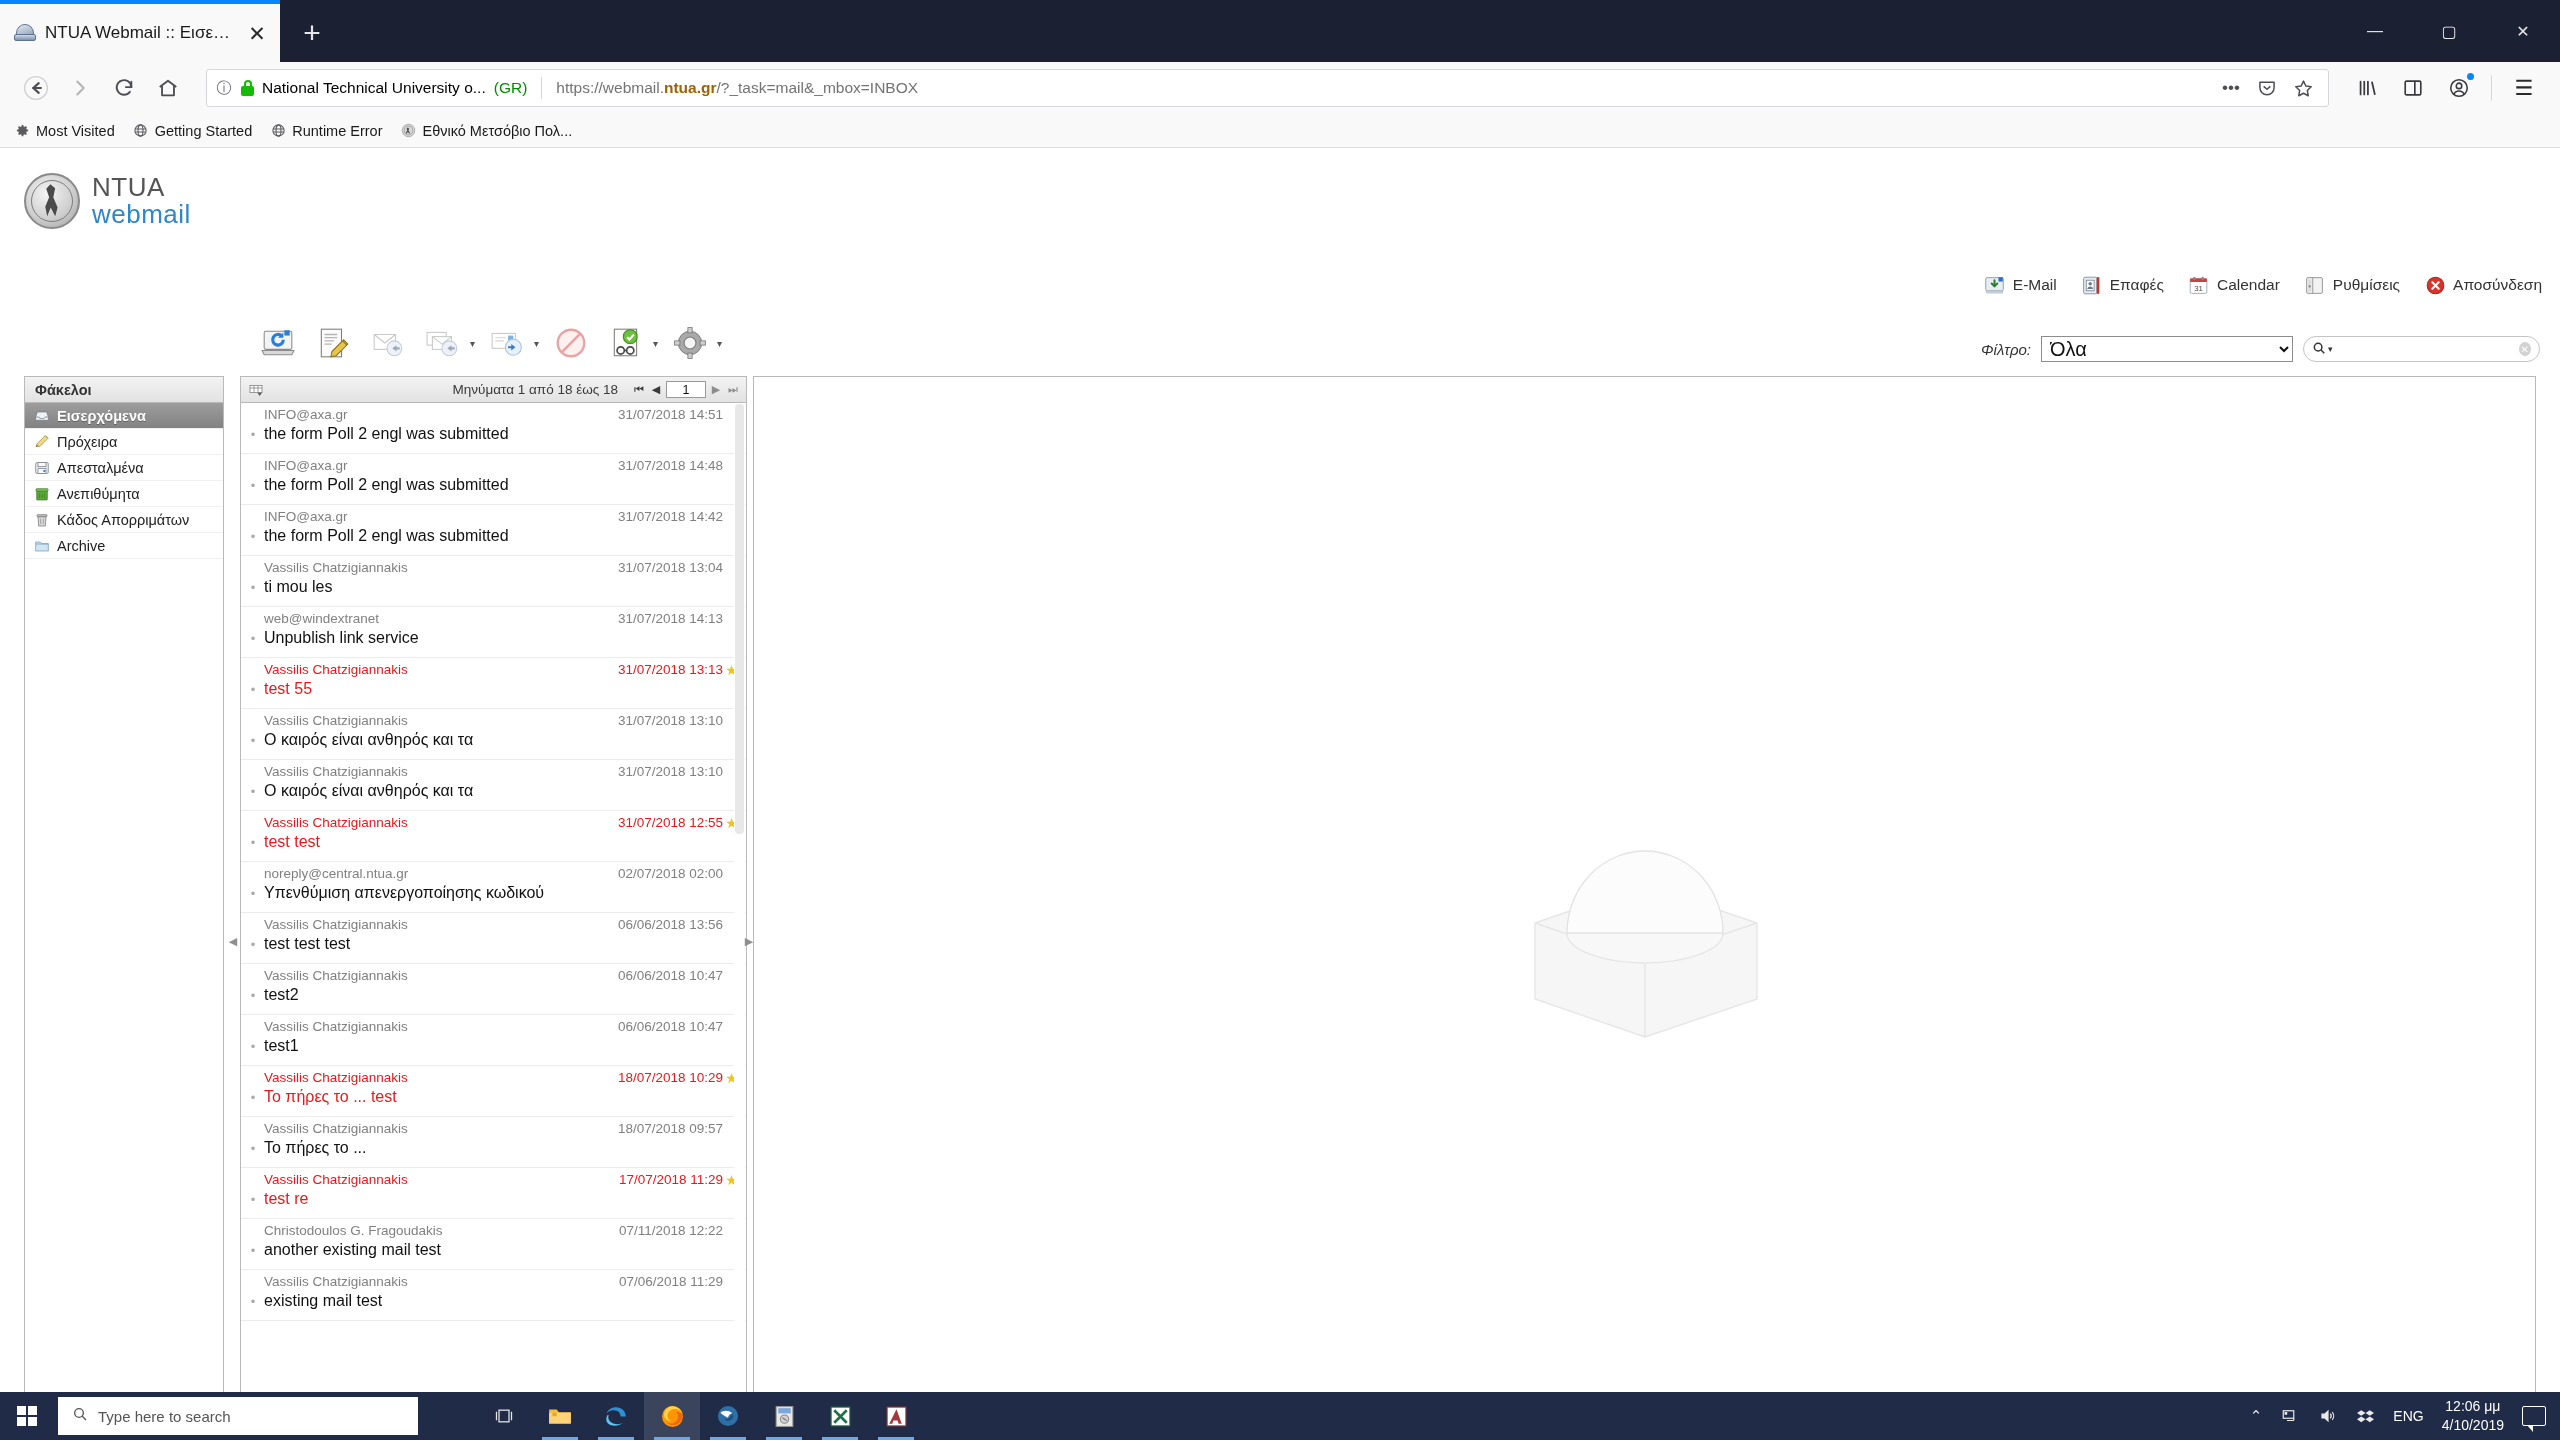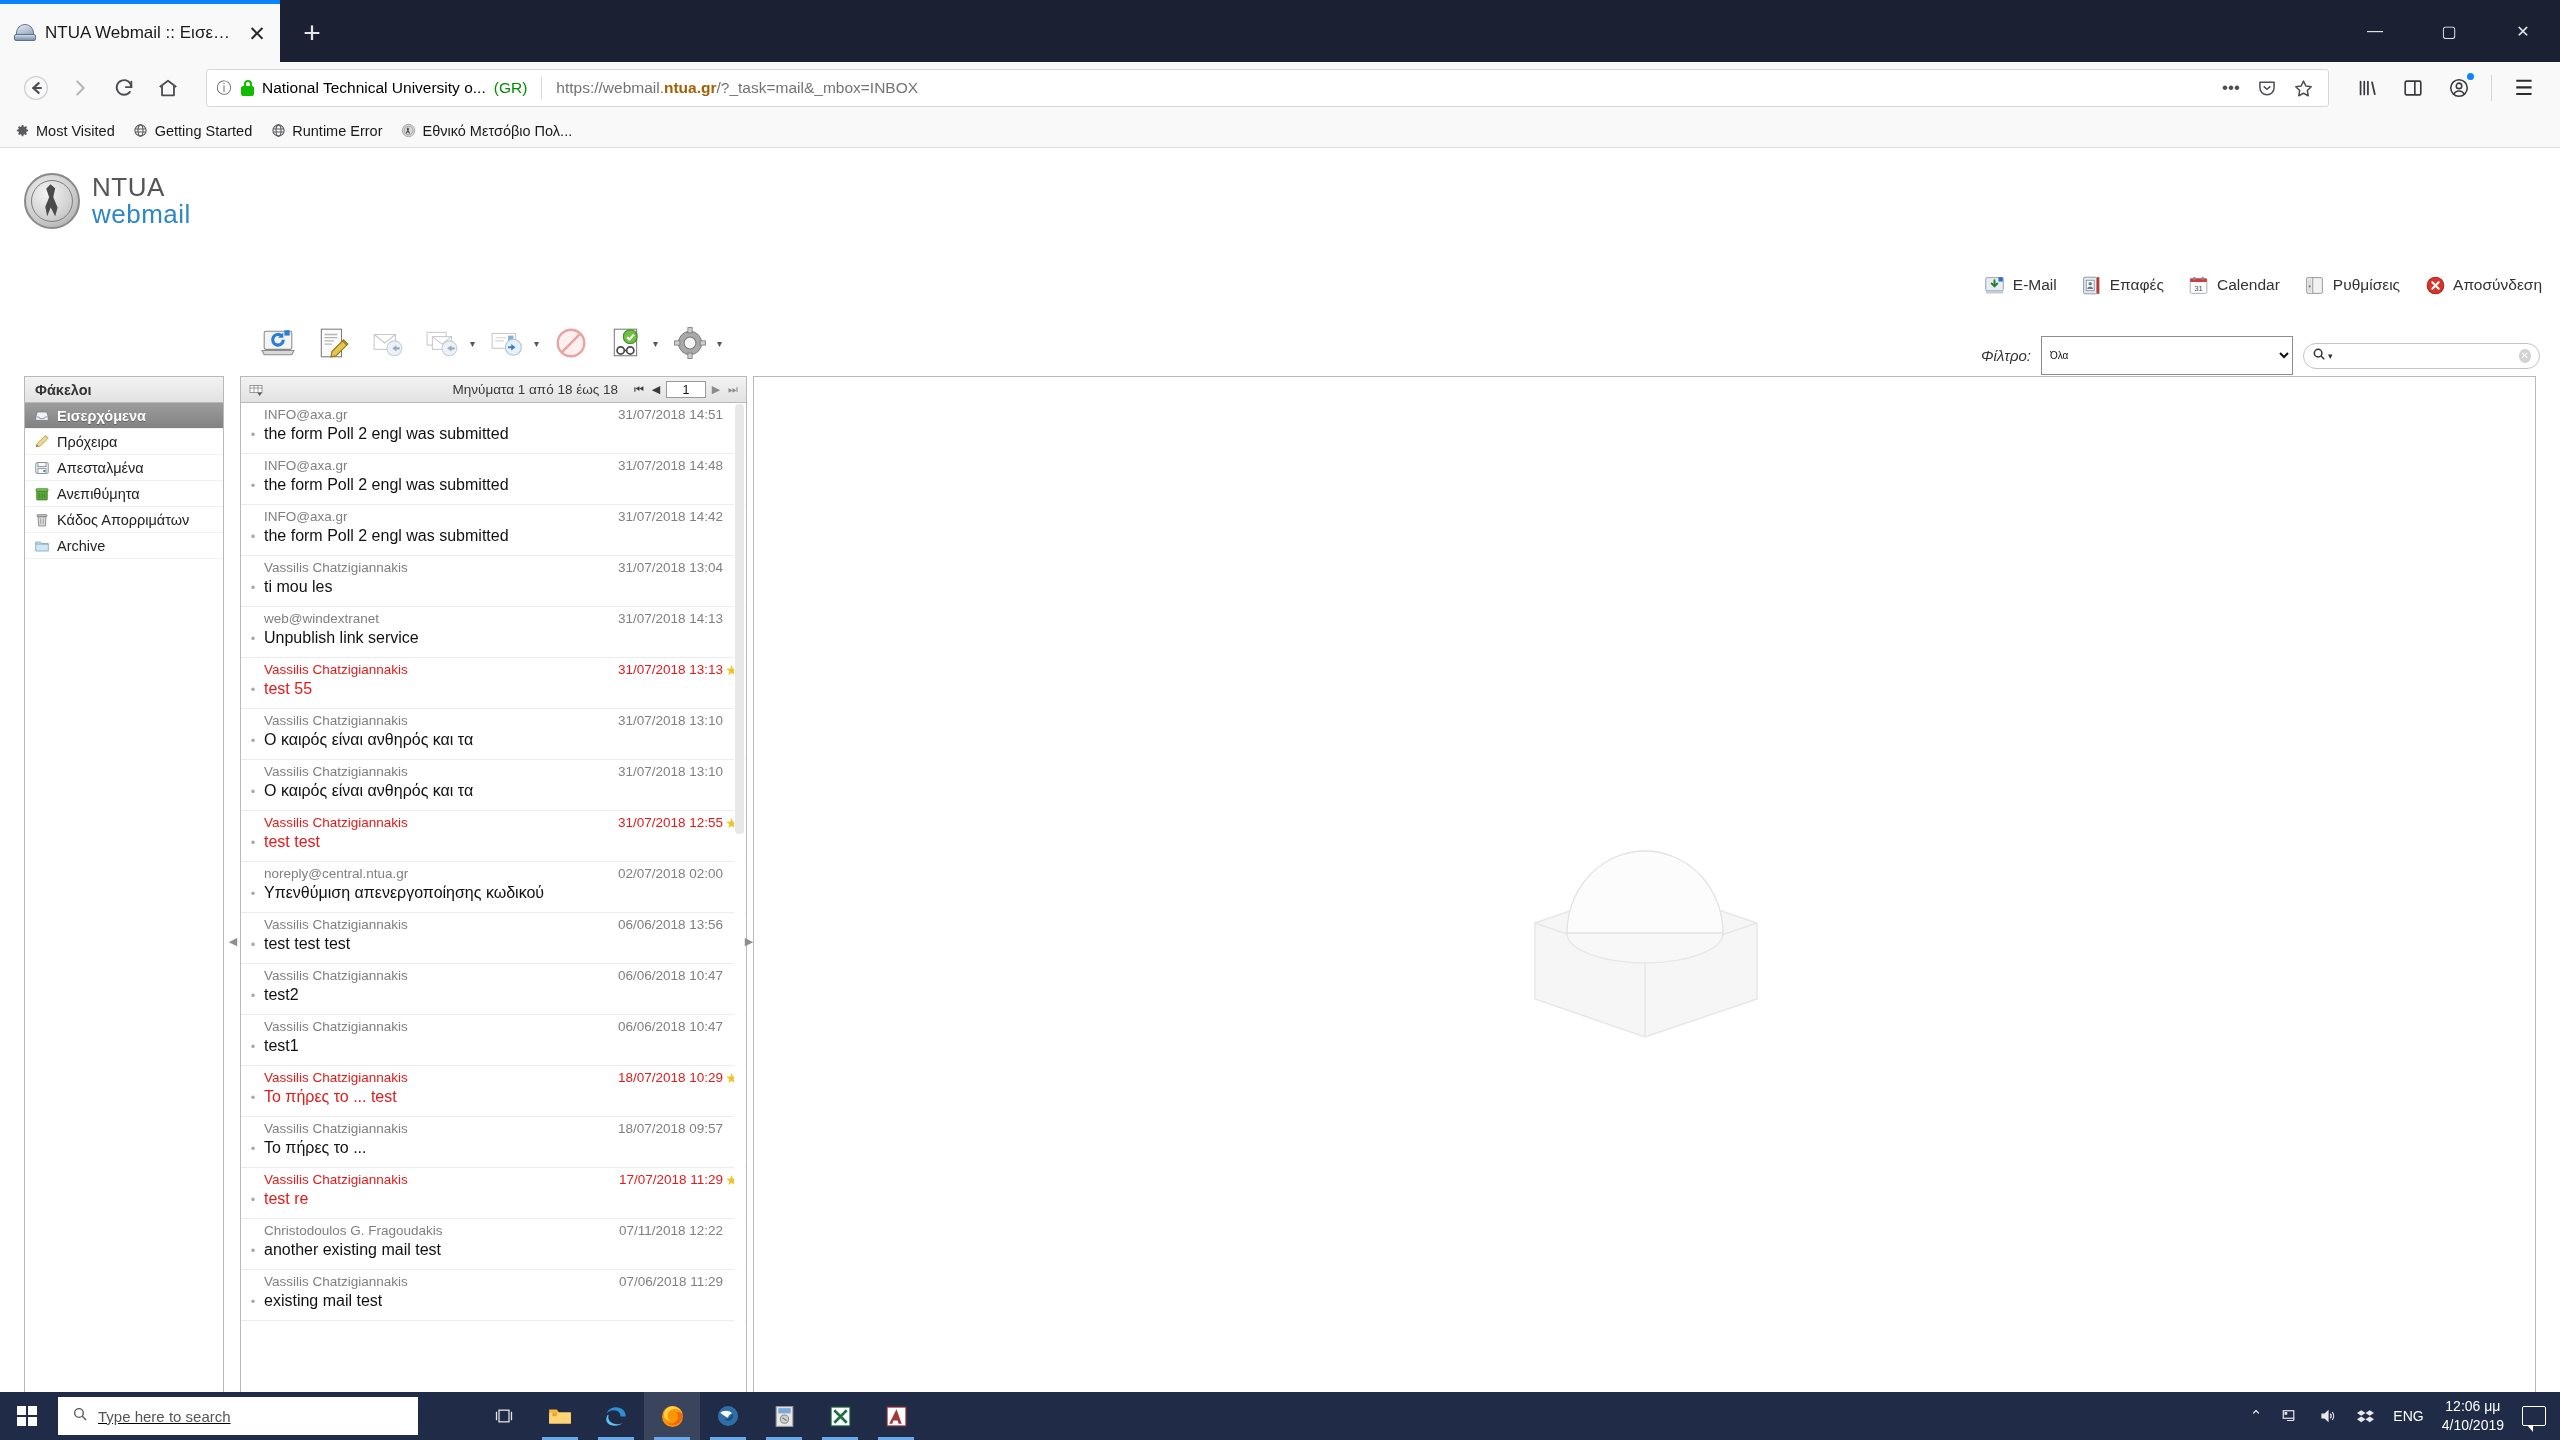--- a/index.html
+++ b/index.html
@@ -119,22 +119,22 @@
   .topnav-item { display:flex; align-items:center; gap:7px; font-size:15.5px; color:#333; white-space:nowrap;}
   .tni { width:22px; height:22px; flex:0 0 22px; display:flex;align-items:center;justify-content:center;}
 
   .toolbar { position:absolute; left:255px; top:172px; display:flex; align-items:center; gap:9px; }
   .tb-btn { width:46px; height:46px; display:flex;align-items:center;justify-content:center; }
   .tb-caret { font-size:10px; color:#555; margin-left:-5px; }
 
   .filterbar { position:absolute; right:20px; top:188px; display:flex; align-items:center; gap:10px; }
   .filter-label { font-size:15px; color:#333;font-style:italic; }
   .filter-select {
-    width: 252px; height:39px; border:1px solid #8d8d8d; background:#fff;
-    font-size:10px; padding: 0 4px; color:#111;
+    width: 252px; height:26px; border:1px solid #8d8d8d; background:#fff;
+    font-size:20px; padding: 0 4px; color:#111;
     font-family:"Liberation Sans", sans-serif;
   }
   .searchbox {
     width: 237px; height:26px; border:1px solid #c4c4c4; background:#fff; border-radius:13px;
     display:flex; align-items:center; padding: 0 8px; gap:5px;
   }
   .searchbox .mag { color:#444; font-size:13px; }
   .searchbox .sin { flex:1; border:none; outline:none; font-size:13px; background:transparent; font-family:"Liberation Sans", sans-serif;}
   .searchbox .clr { width:14px;height:14px;border-radius:50%;background:#d2d2d2;color:#fff;font-size:10px;display:flex;align-items:center;justify-content:center;}
 
@@ -208,21 +208,21 @@
   
   .taskbar {
     position:absolute; left:0; top:1392px; width:2560px; height:48px;
     background:#1f2b47; display:flex; align-items:center;
   }
   .startbtn { width:54px; height:48px; display:flex;align-items:center;justify-content:center;}
   .winlogo { width:20px; height:20px; display:grid; grid-template-columns:1fr 1fr; grid-template-rows:1fr 1fr; gap:2.5px;}
   .winlogo div{ background:#fff; }
   .tb-search {
     width: 360px; height:38px; background:#fff; display:flex; align-items:center;
-    gap:10px; padding: 4px 14px; margin-left:4px;text-decoration:underline;
+    gap:10px; padding: 4px 14px; margin-left:4px;
   }
   .tb-search .mag { color:#555; font-size:16px; }
   .tb-search .txt { font-size:15px; color:#555; }
   .tb-apps { display:flex; align-items:center; gap:0px; margin-left:58px; }
   .tb-app { width:56px; height:48px; display:flex; align-items:center; justify-content:center; position:relative;}
   .tb-app.active { background: rgba(255,255,255,.12); }
   .tb-app .ul { position:absolute; bottom:0; left:10px; right:10px; height:3px; background:#6aa9e9; }
   .tray { margin-left:auto; display:flex; align-items:center; gap:18px; padding-right:14px; color:#fff;}
   .tray-ico { font-size:15px; color:#e9e9e9; display:flex;align-items:center;justify-content:center;}
   .tray-lang{ font-size:14px; color:#fff; }

